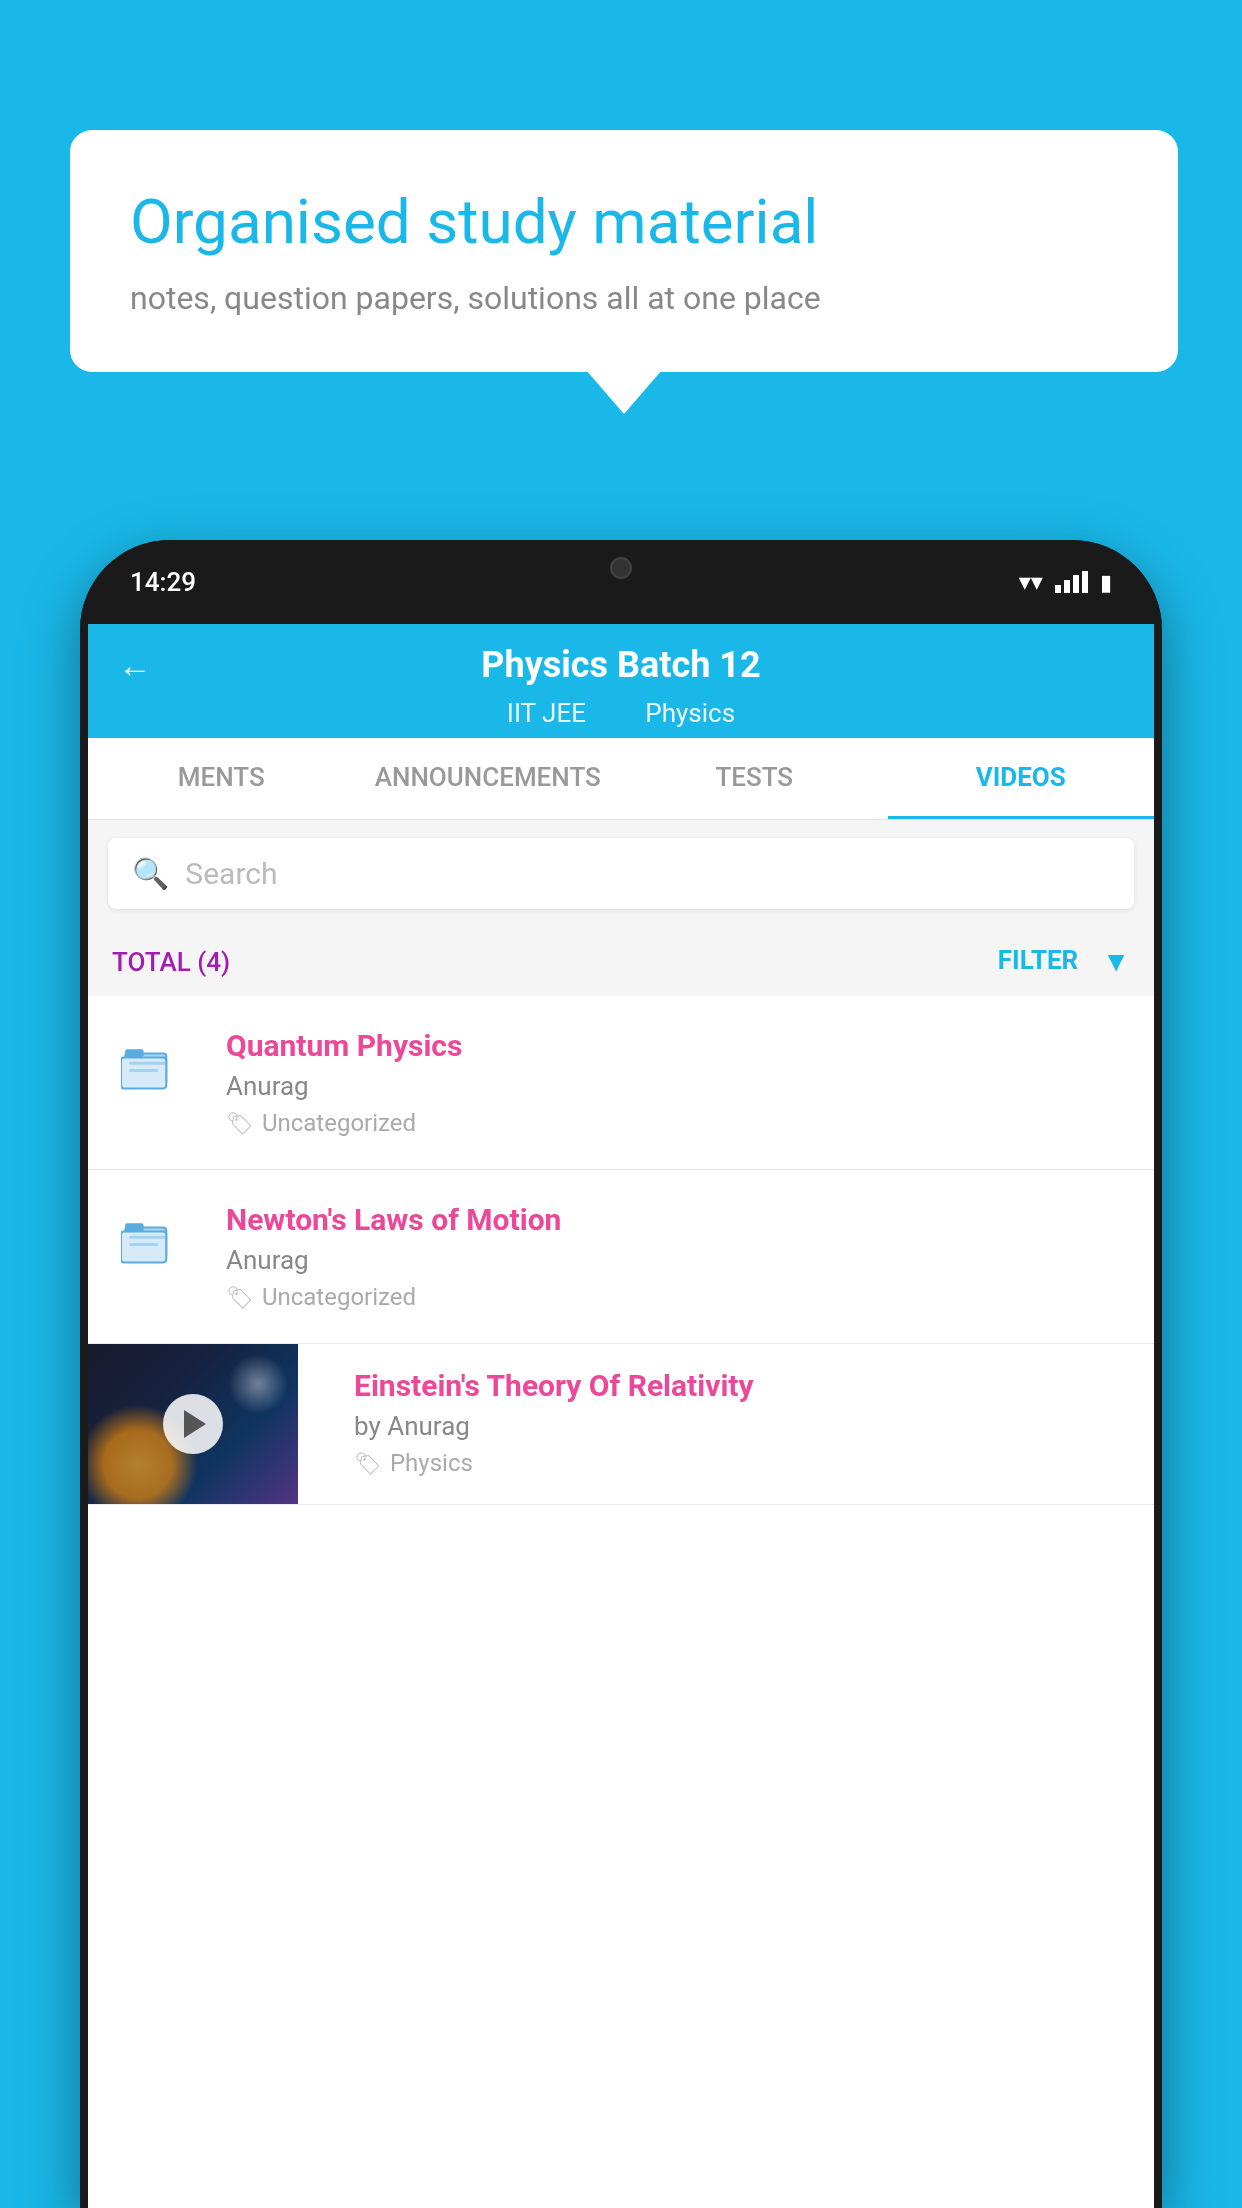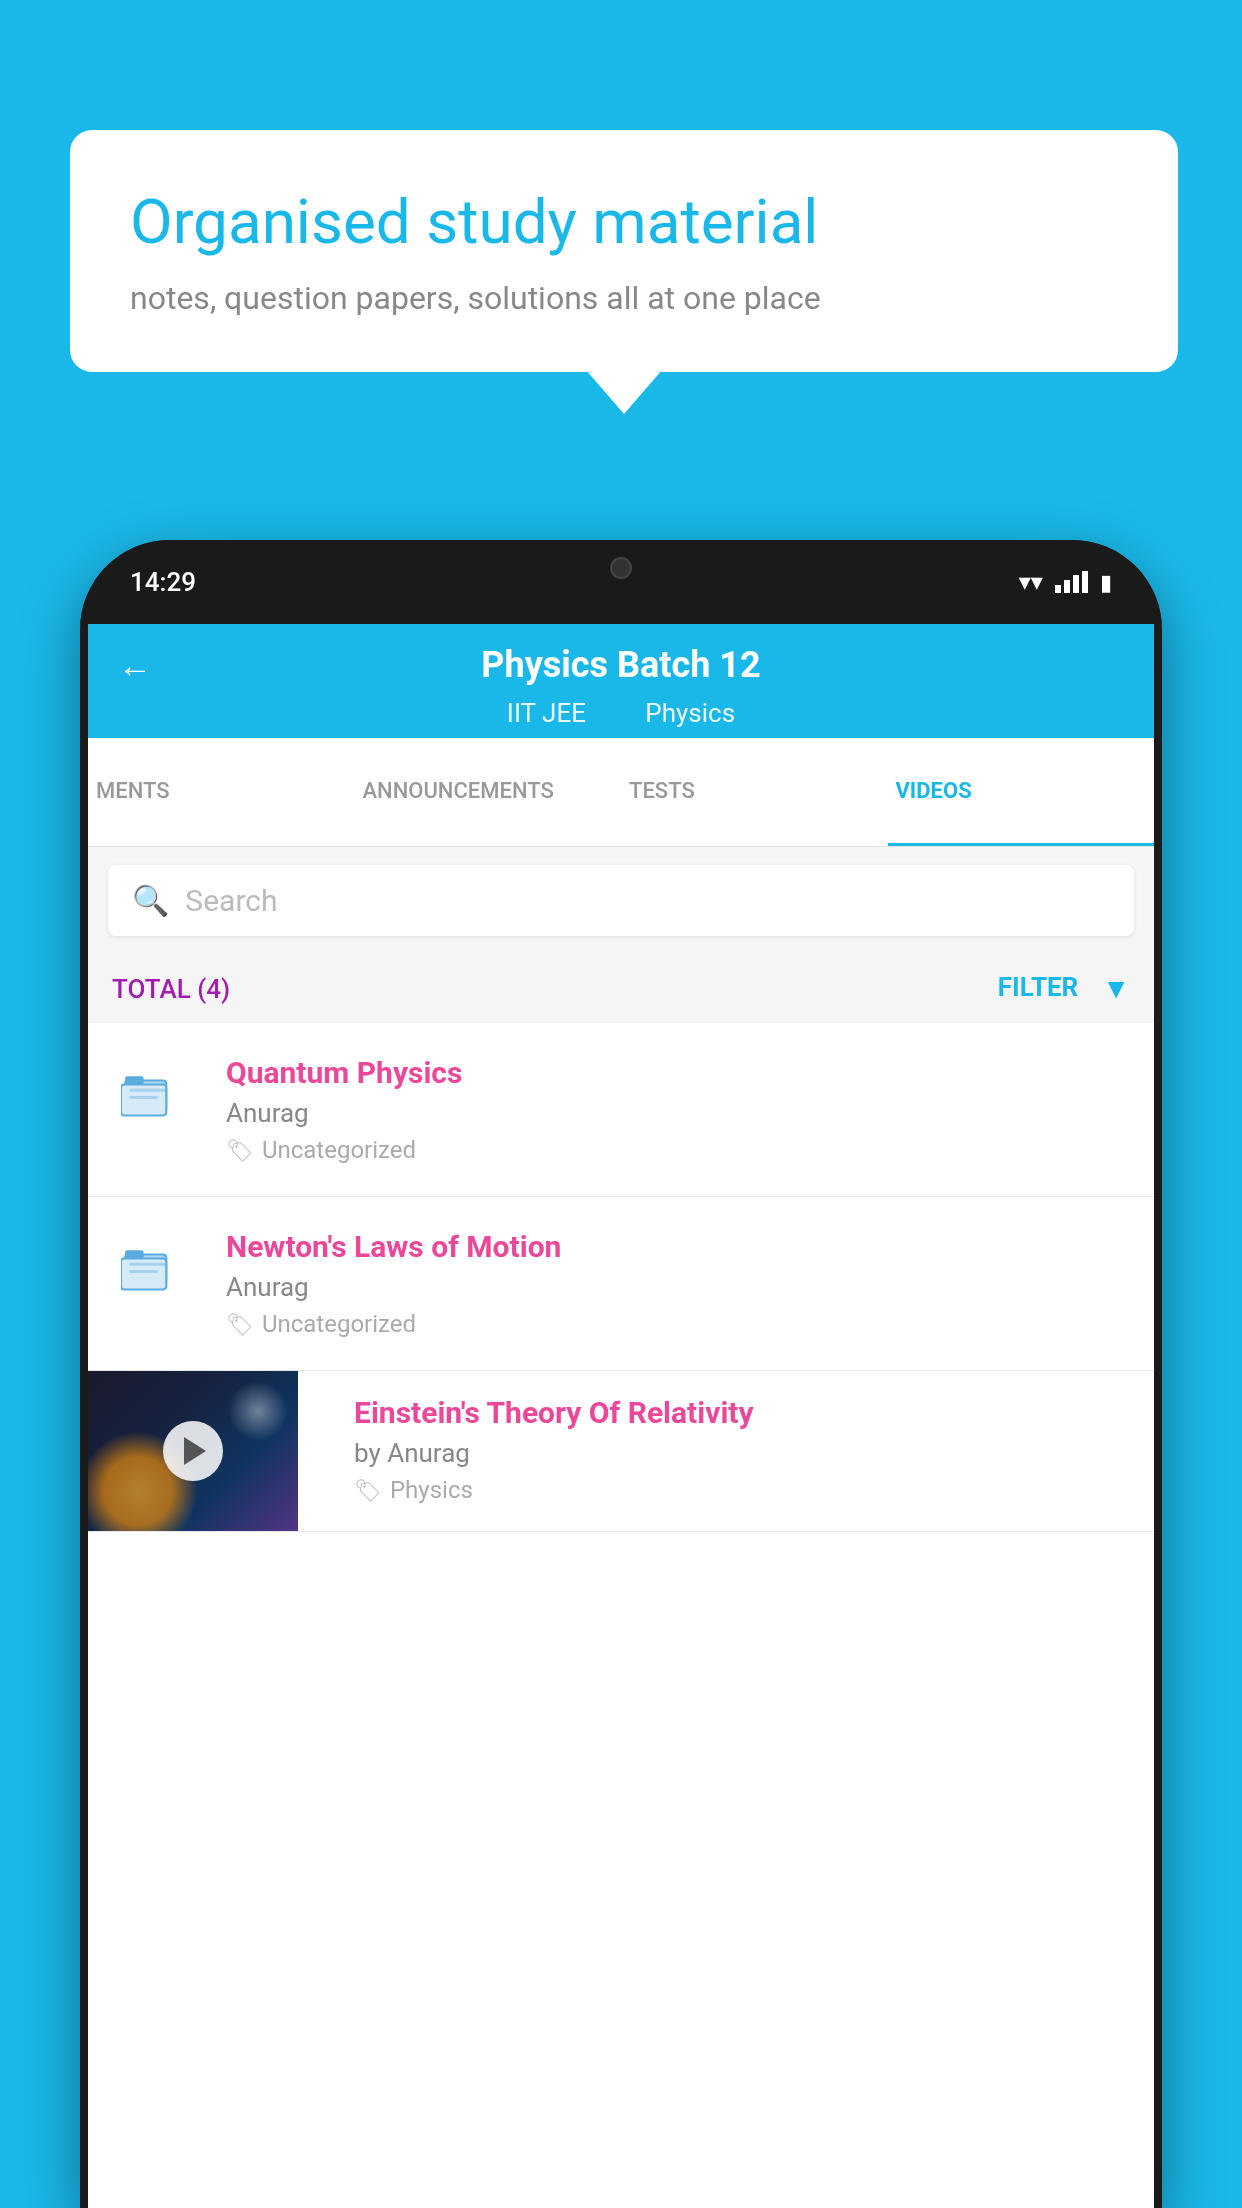--- a/index.html
+++ b/index.html
@@ -187,22 +187,23 @@
 
     
     .tabs {
       background: white;
       display: flex;
       border-bottom: 1px solid #e0e0e0;
     }
 
     .tab {
       flex: 1;
-      padding: 40px 8px;
-      font-size: 22px;
+      text-align: center;
+      padding: 24px 8px;
+      font-size: 26px;
       font-weight: 500;
       color: #999;
       cursor: pointer;
       border-bottom: 3px solid transparent;
     }
 
     .tab.active {
       color: #1ab8e8;
       border-bottom: 3px solid #1ab8e8;
       font-weight: 700;

